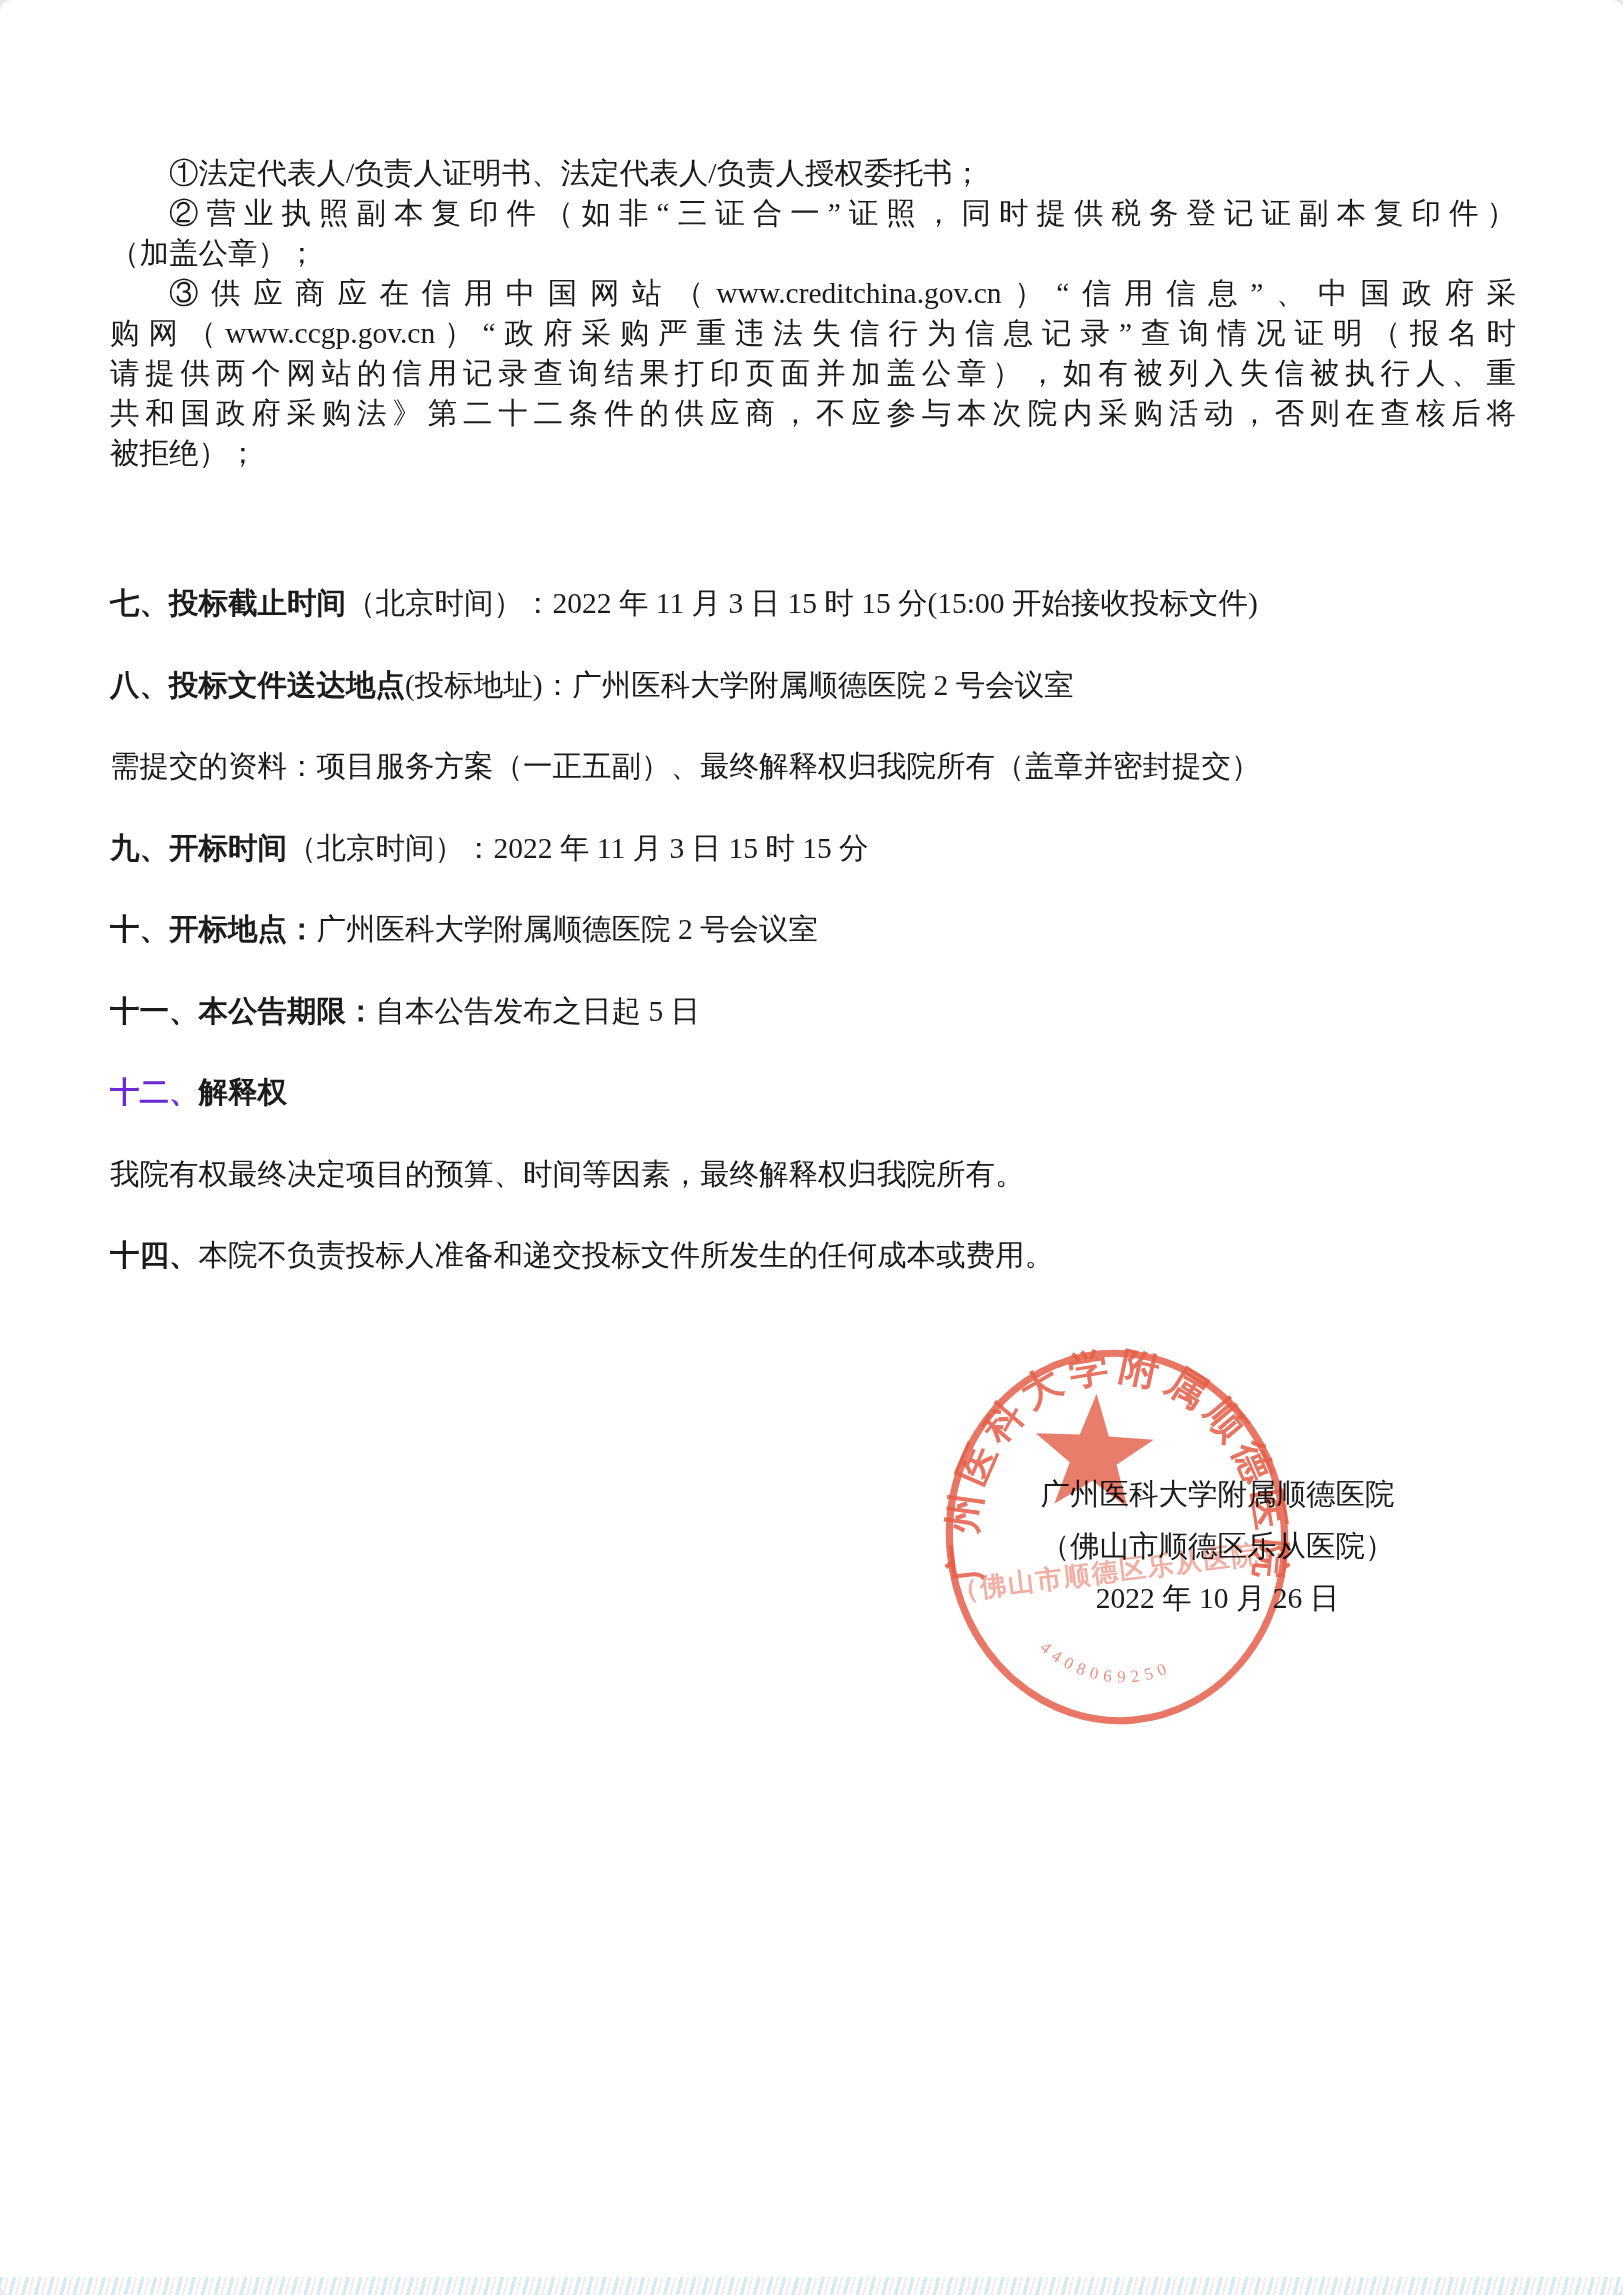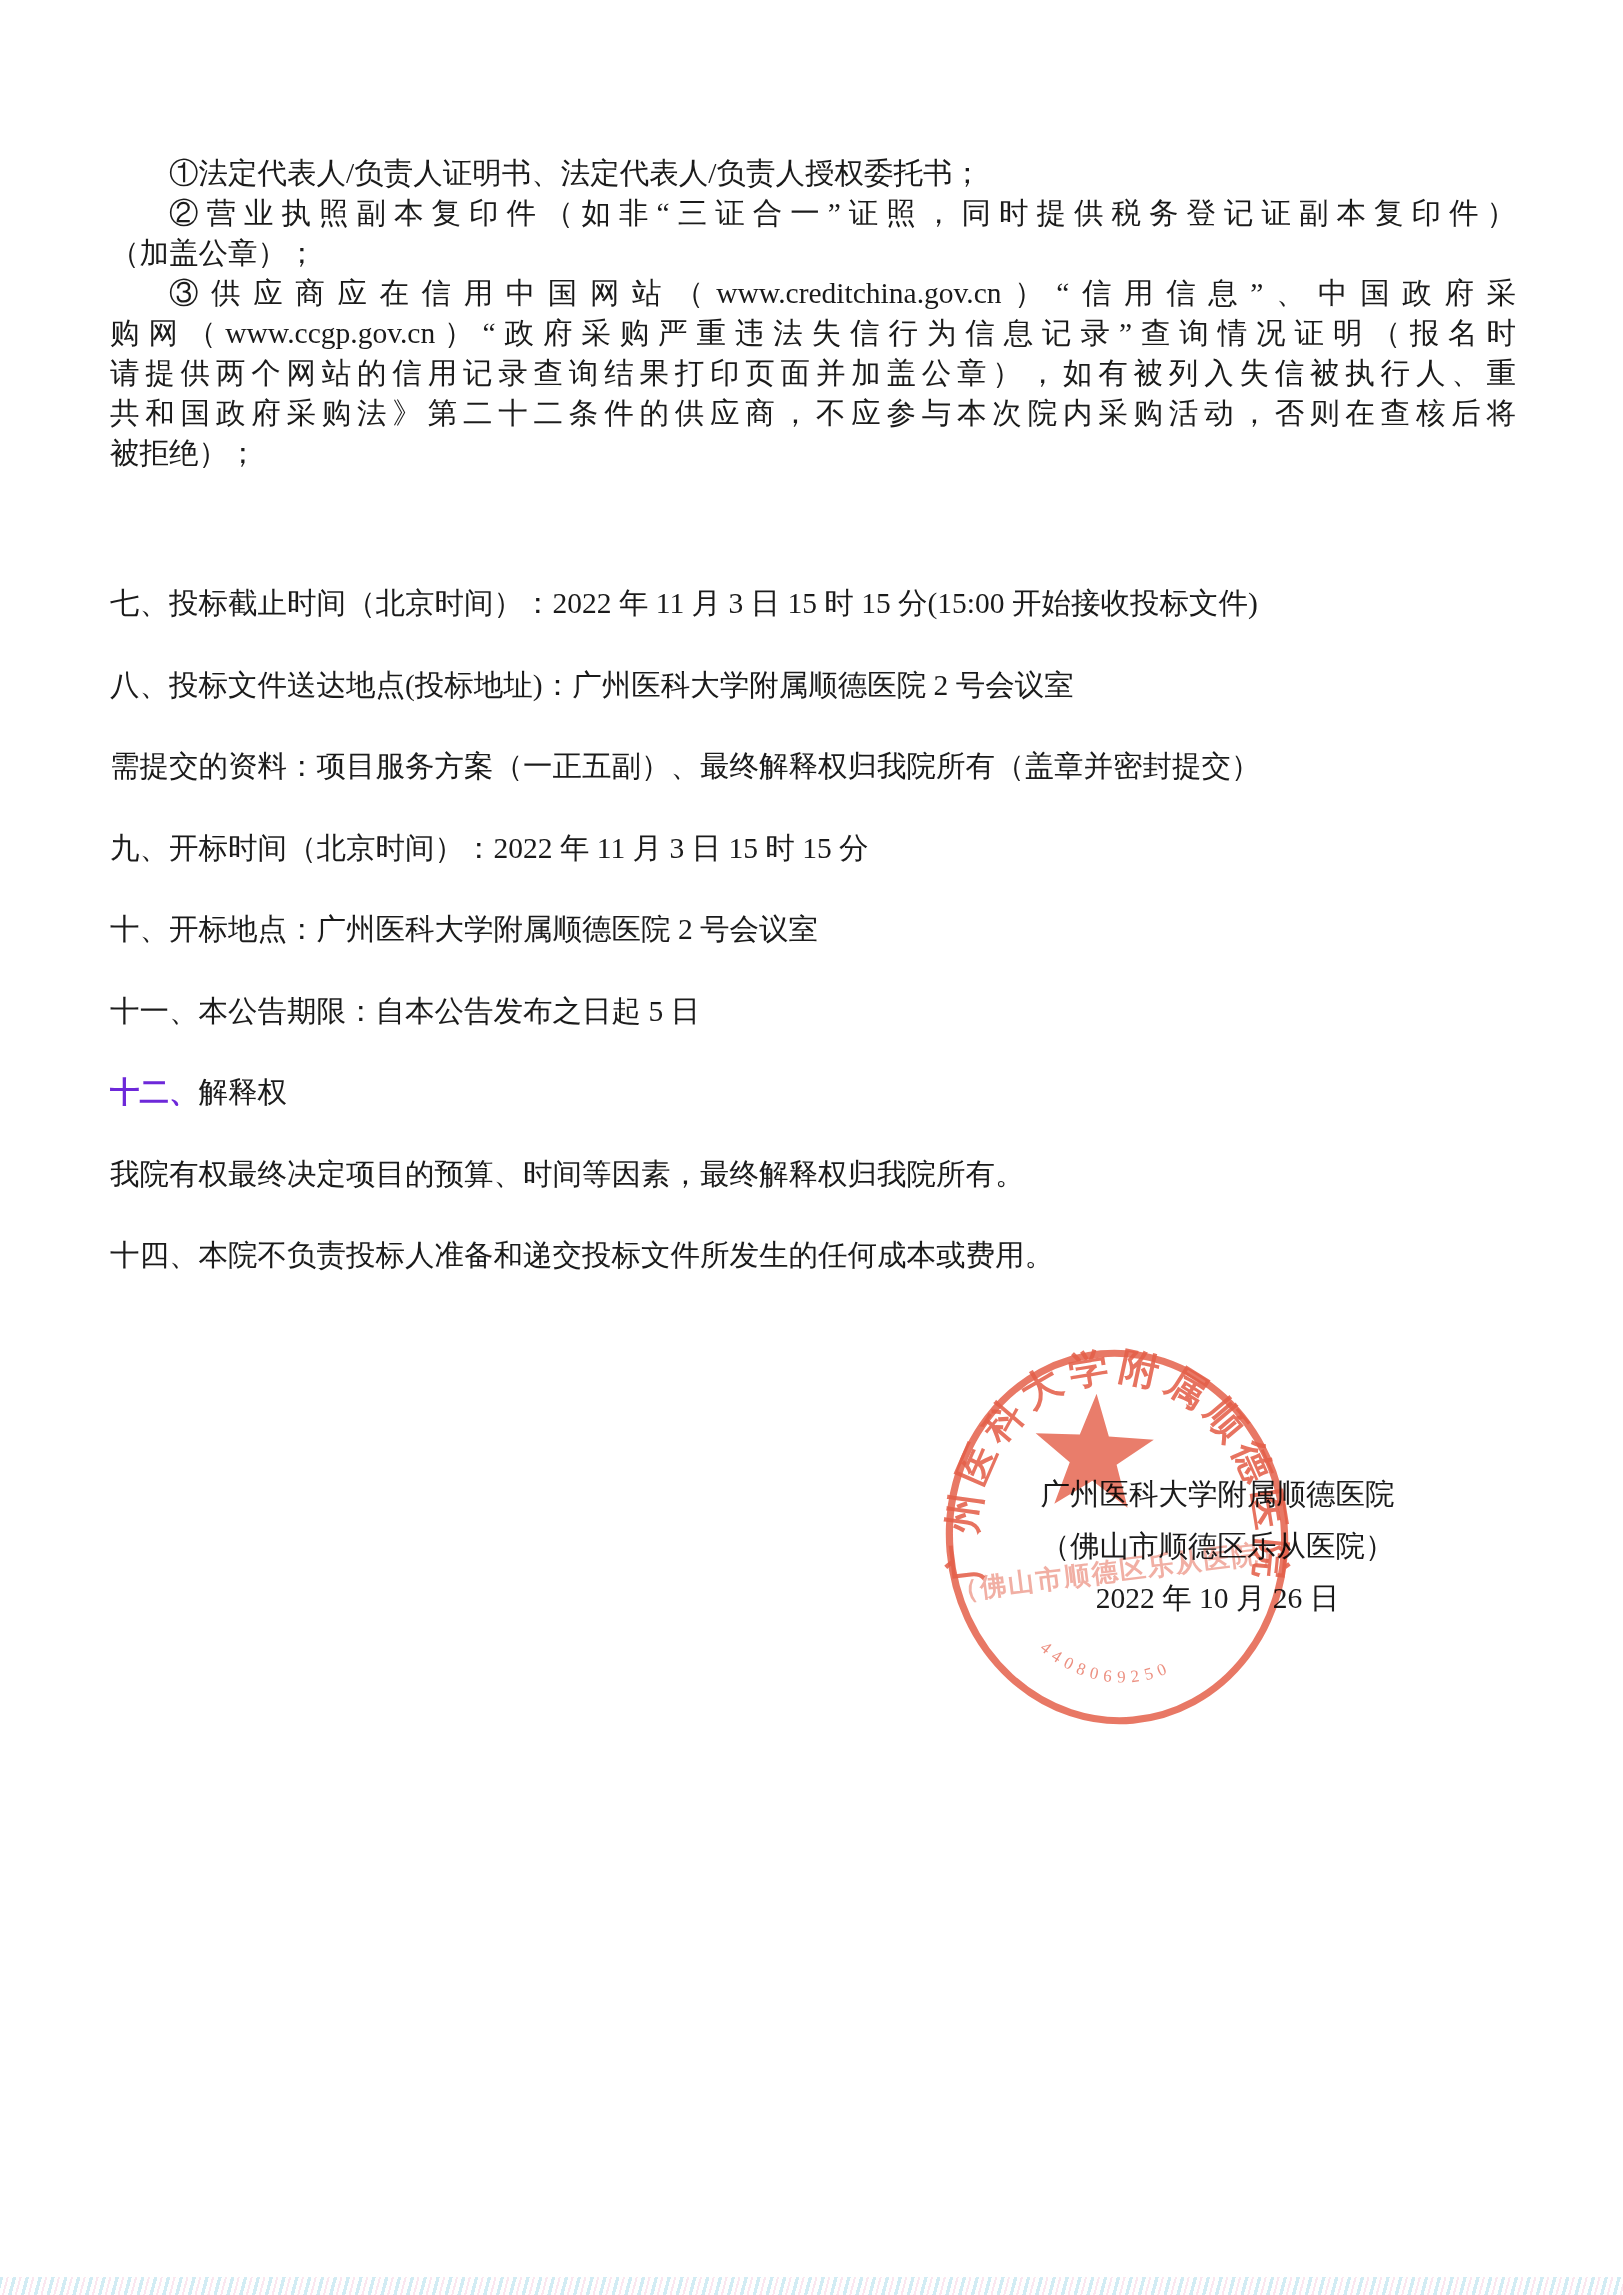--- a/index.html
+++ b/index.html
@@ -3,20 +3,21 @@
 <meta charset="utf-8">
 <style>
   html,body{margin:0;padding:0;background:#e9e9e9;}
   .page{
     position:relative;
     width:1624px;height:2295px;
     background:#ffffff;
     overflow:hidden;
     font-family:"Liberation Serif","DejaVu Serif",serif;
     color:#1b1b1b;
+    border-radius:12px;
   }
   
   .para{
     position:absolute;left:110px;top:153px;width:1406px;
     font-size:29.5px;line-height:40px;
   }
   .para .line{white-space:nowrap;}
   .para .line.indent{text-indent:59px;}
   .para .line.fill{
     white-space:normal;
@@ -24,21 +25,21 @@
     text-align-last:justify;
   }
   
   .sections{
     position:absolute;left:110px;top:589px;width:1427px;
     font-size:29.5px;
   }
   .section{
     line-height:29.5px;height:29.5px;margin-bottom:52px;white-space:nowrap;
   }
-  .section .bold{font-weight:400;}
+  .section .bold{font-weight:700;}
   .section .pre{color:#6d28d9;font-weight:700;}
   
   .signature{
     position:absolute;left:1018px;top:1468px;width:399px;
     font-size:29.5px;line-height:52px;text-align:center;
   }
   
   .stamp{
     position:absolute;left:940px;top:1344px;width:354px;height:386px;
     mix-blend-mode:multiply;

